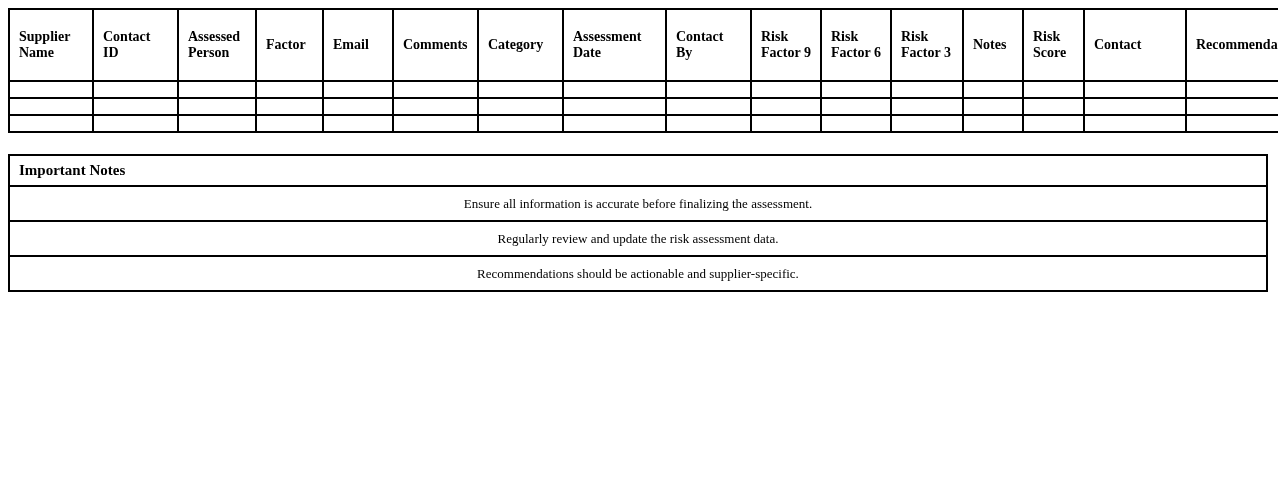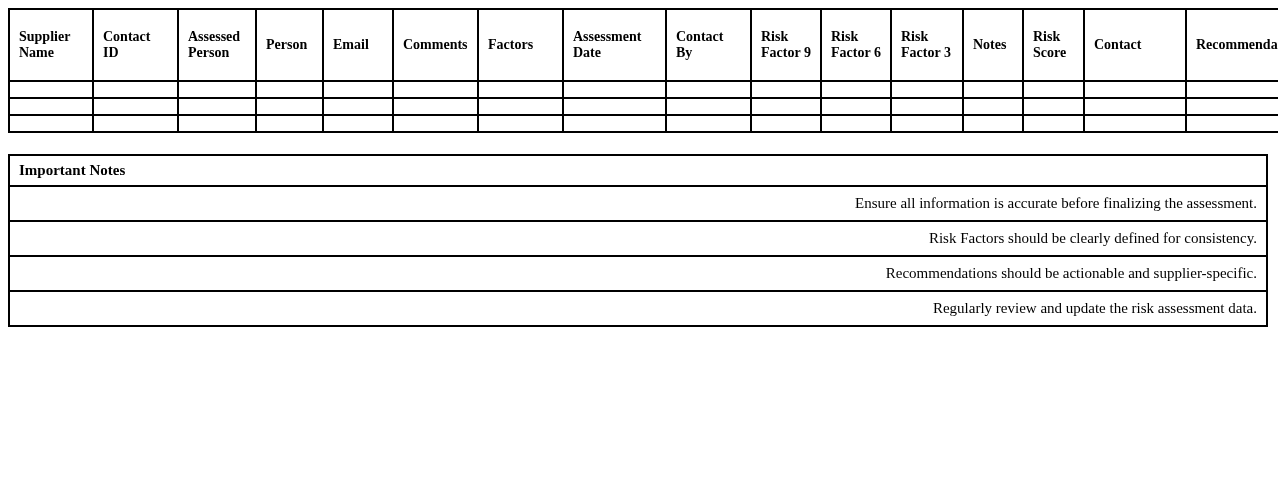--- a/index.html
+++ b/index.html
@@ -52,22 +52,22 @@
     border: 2px solid #000000;
     font-size: 15px;
     font-weight: bold;
     text-align: left;
     vertical-align: middle;
     padding: 2px 9px;
     height: 31px;
   }
   .notes-table td {
     border: 2px solid #000000;
-    font-size: 15px;
-    text-align: right;
+    font-size: 13px;
+    text-align: center;
     vertical-align: middle;
     padding: 2px 9px;
     height: 35px;
   }
 </style>
 </head>
 <body>
 
 <div class="table-clip">
   <table class="main-table">
@@ -87,24 +87,24 @@
         <col style="width: 60px;">
         <col style="width: 61px;">
         <col style="width: 102px;">
         <col style="width: 150px;">
       </colgroup>
     <thead>
       <tr id="main-header-row">
           <th>Supplier Name</th>
           <th>Contact ID</th>
           <th>Assessed Person</th>
-          <th>Person</th>
+          <th>Factor</th>
           <th>Email</th>
           <th>Comments</th>
-          <th>Factors</th>
+          <th>Category</th>
           <th>Assessment Date</th>
           <th>Contact By</th>
           <th>Risk Factor 9</th>
           <th>Risk Factor 6</th>
           <th>Risk Factor 3</th>
           <th>Notes</th>
           <th>Risk Score</th>
           <th>Contact</th>
           <th>Recommendations</th>
         </tr>
@@ -172,22 +172,19 @@
   <thead>
     <tr>
       <th>Important Notes</th>
     </tr>
   </thead>
   <tbody id="notes-body">
       <tr>
         <td>Ensure all information is accurate before finalizing the assessment.</td>
       </tr>
       <tr>
-        <td>Risk Factors should be clearly defined for consistency.</td>
+        <td>Regularly review and update the risk assessment data.</td>
       </tr>
       <tr>
         <td>Recommendations should be actionable and supplier-specific.</td>
-      </tr>
-      <tr>
-        <td>Regularly review and update the risk assessment data.</td>
       </tr>
     </tbody>
 </table>
 
 </body></html>

